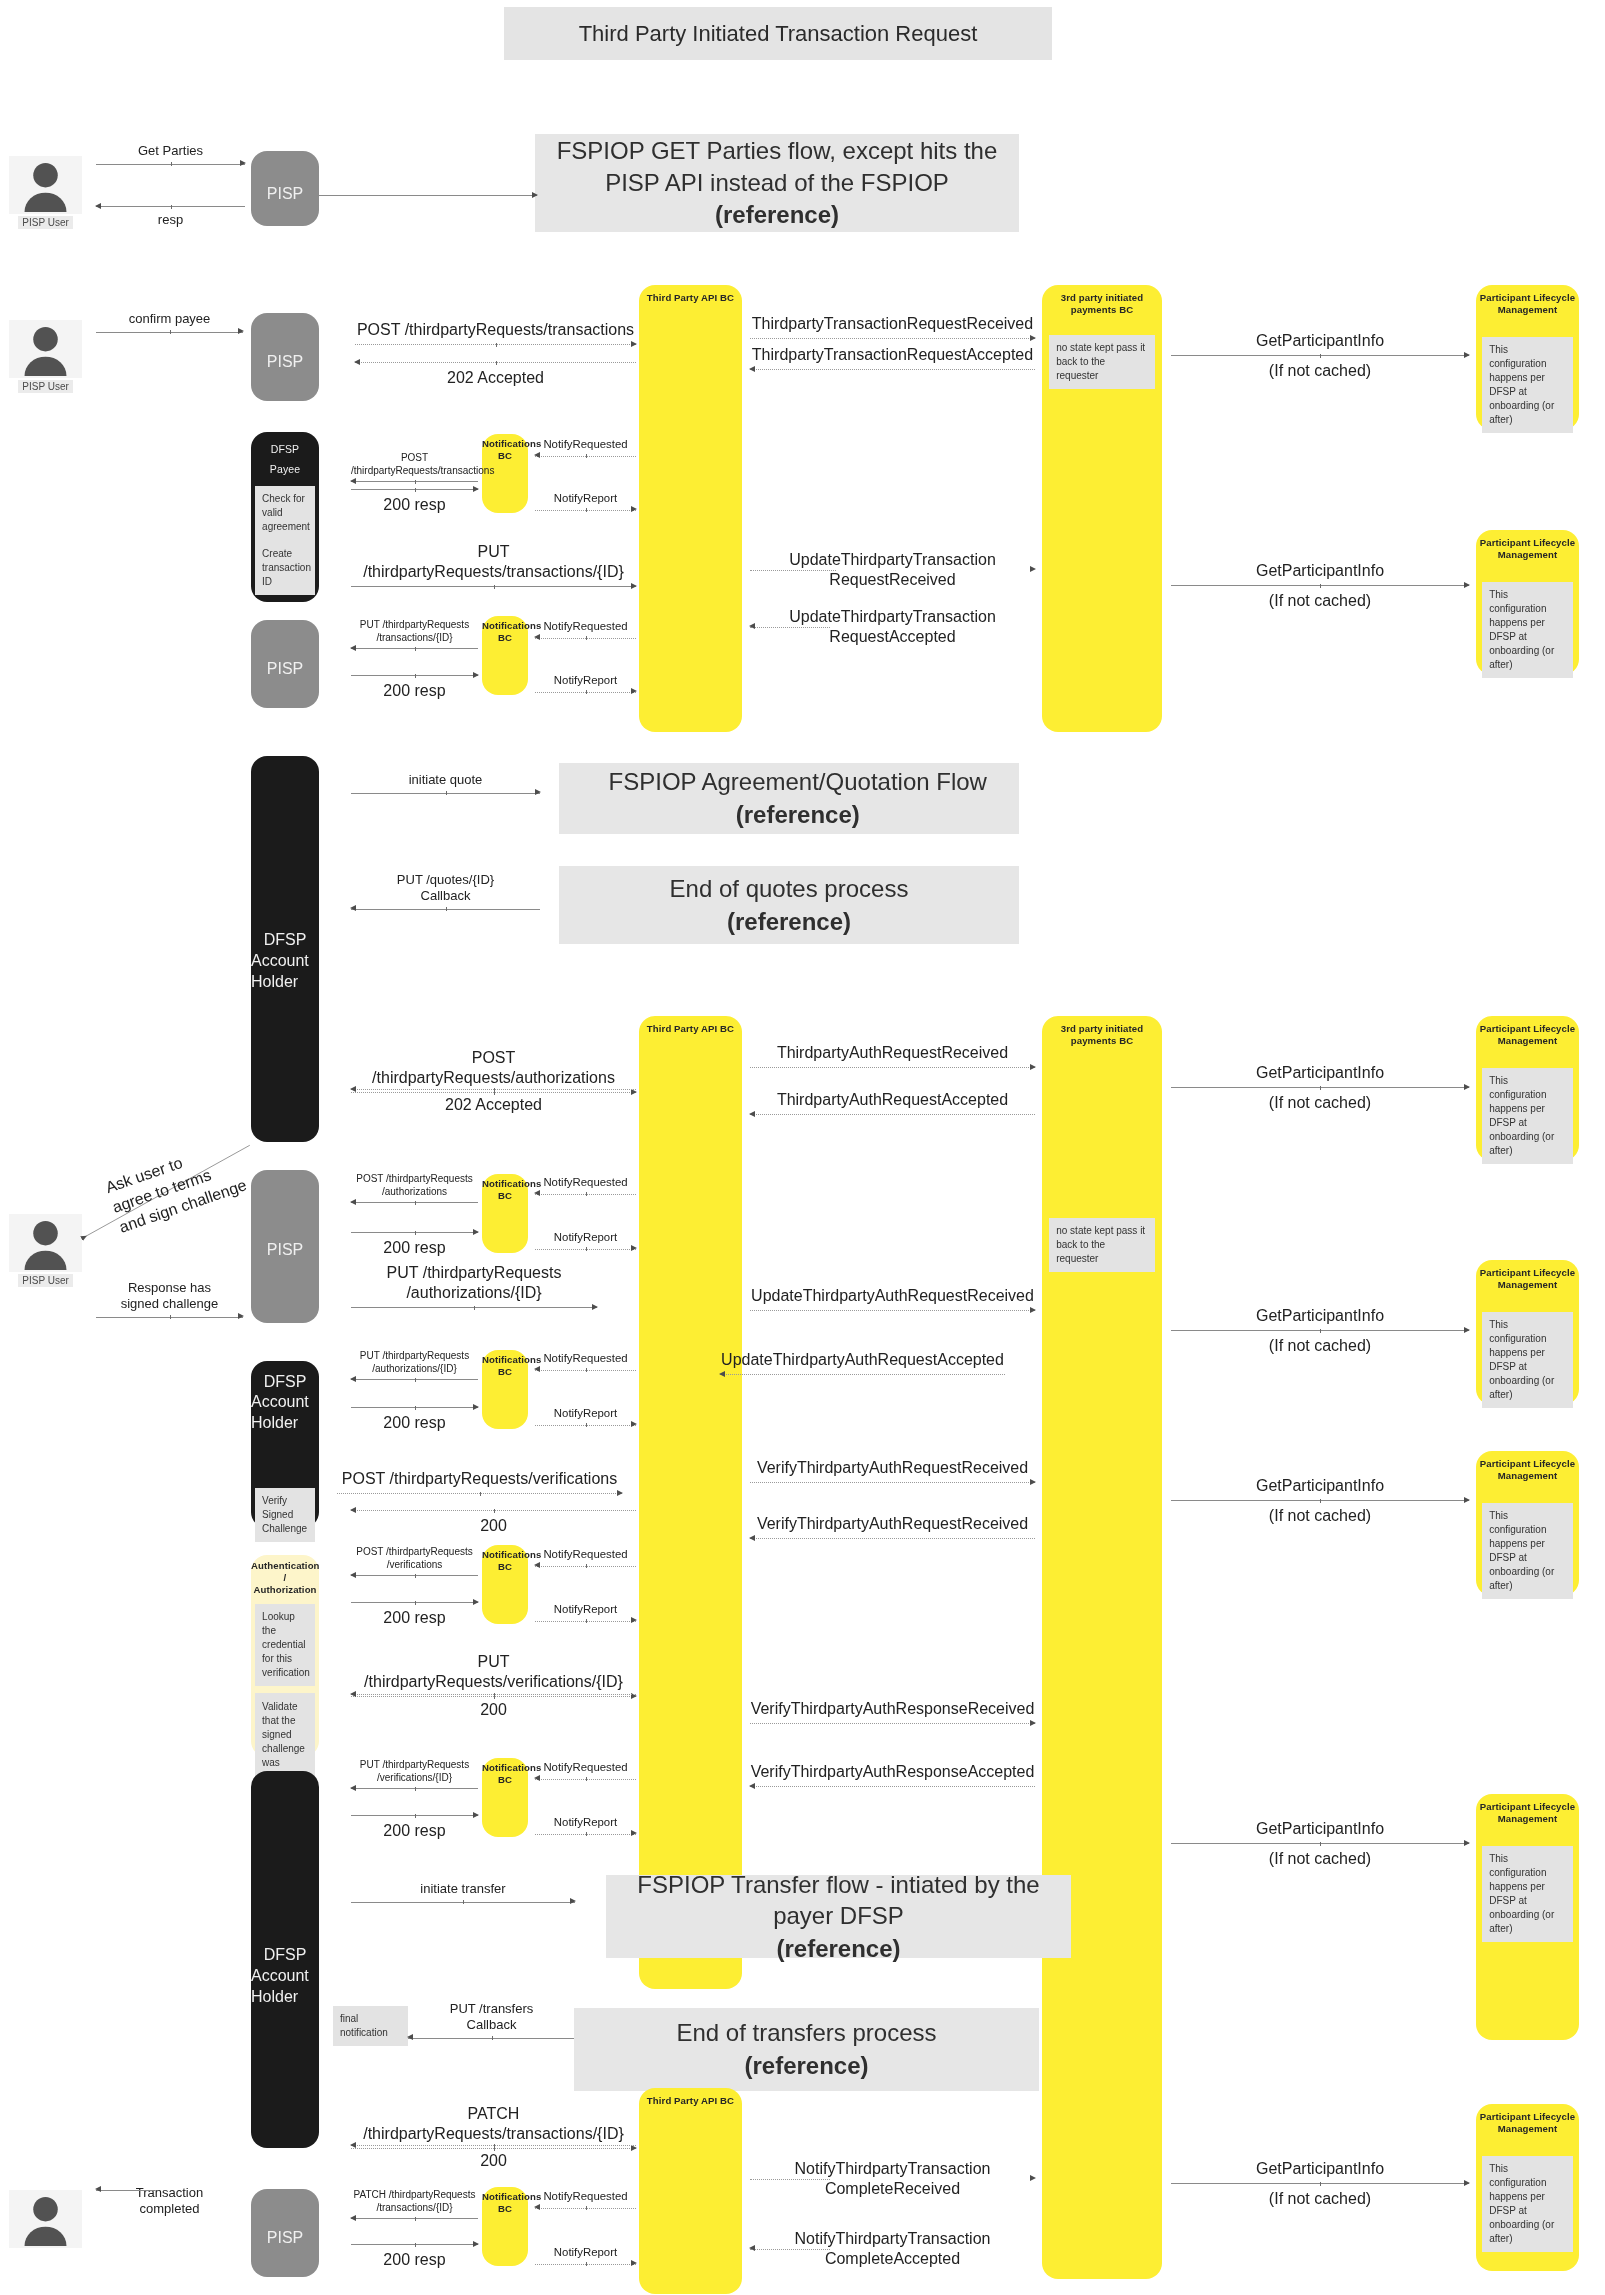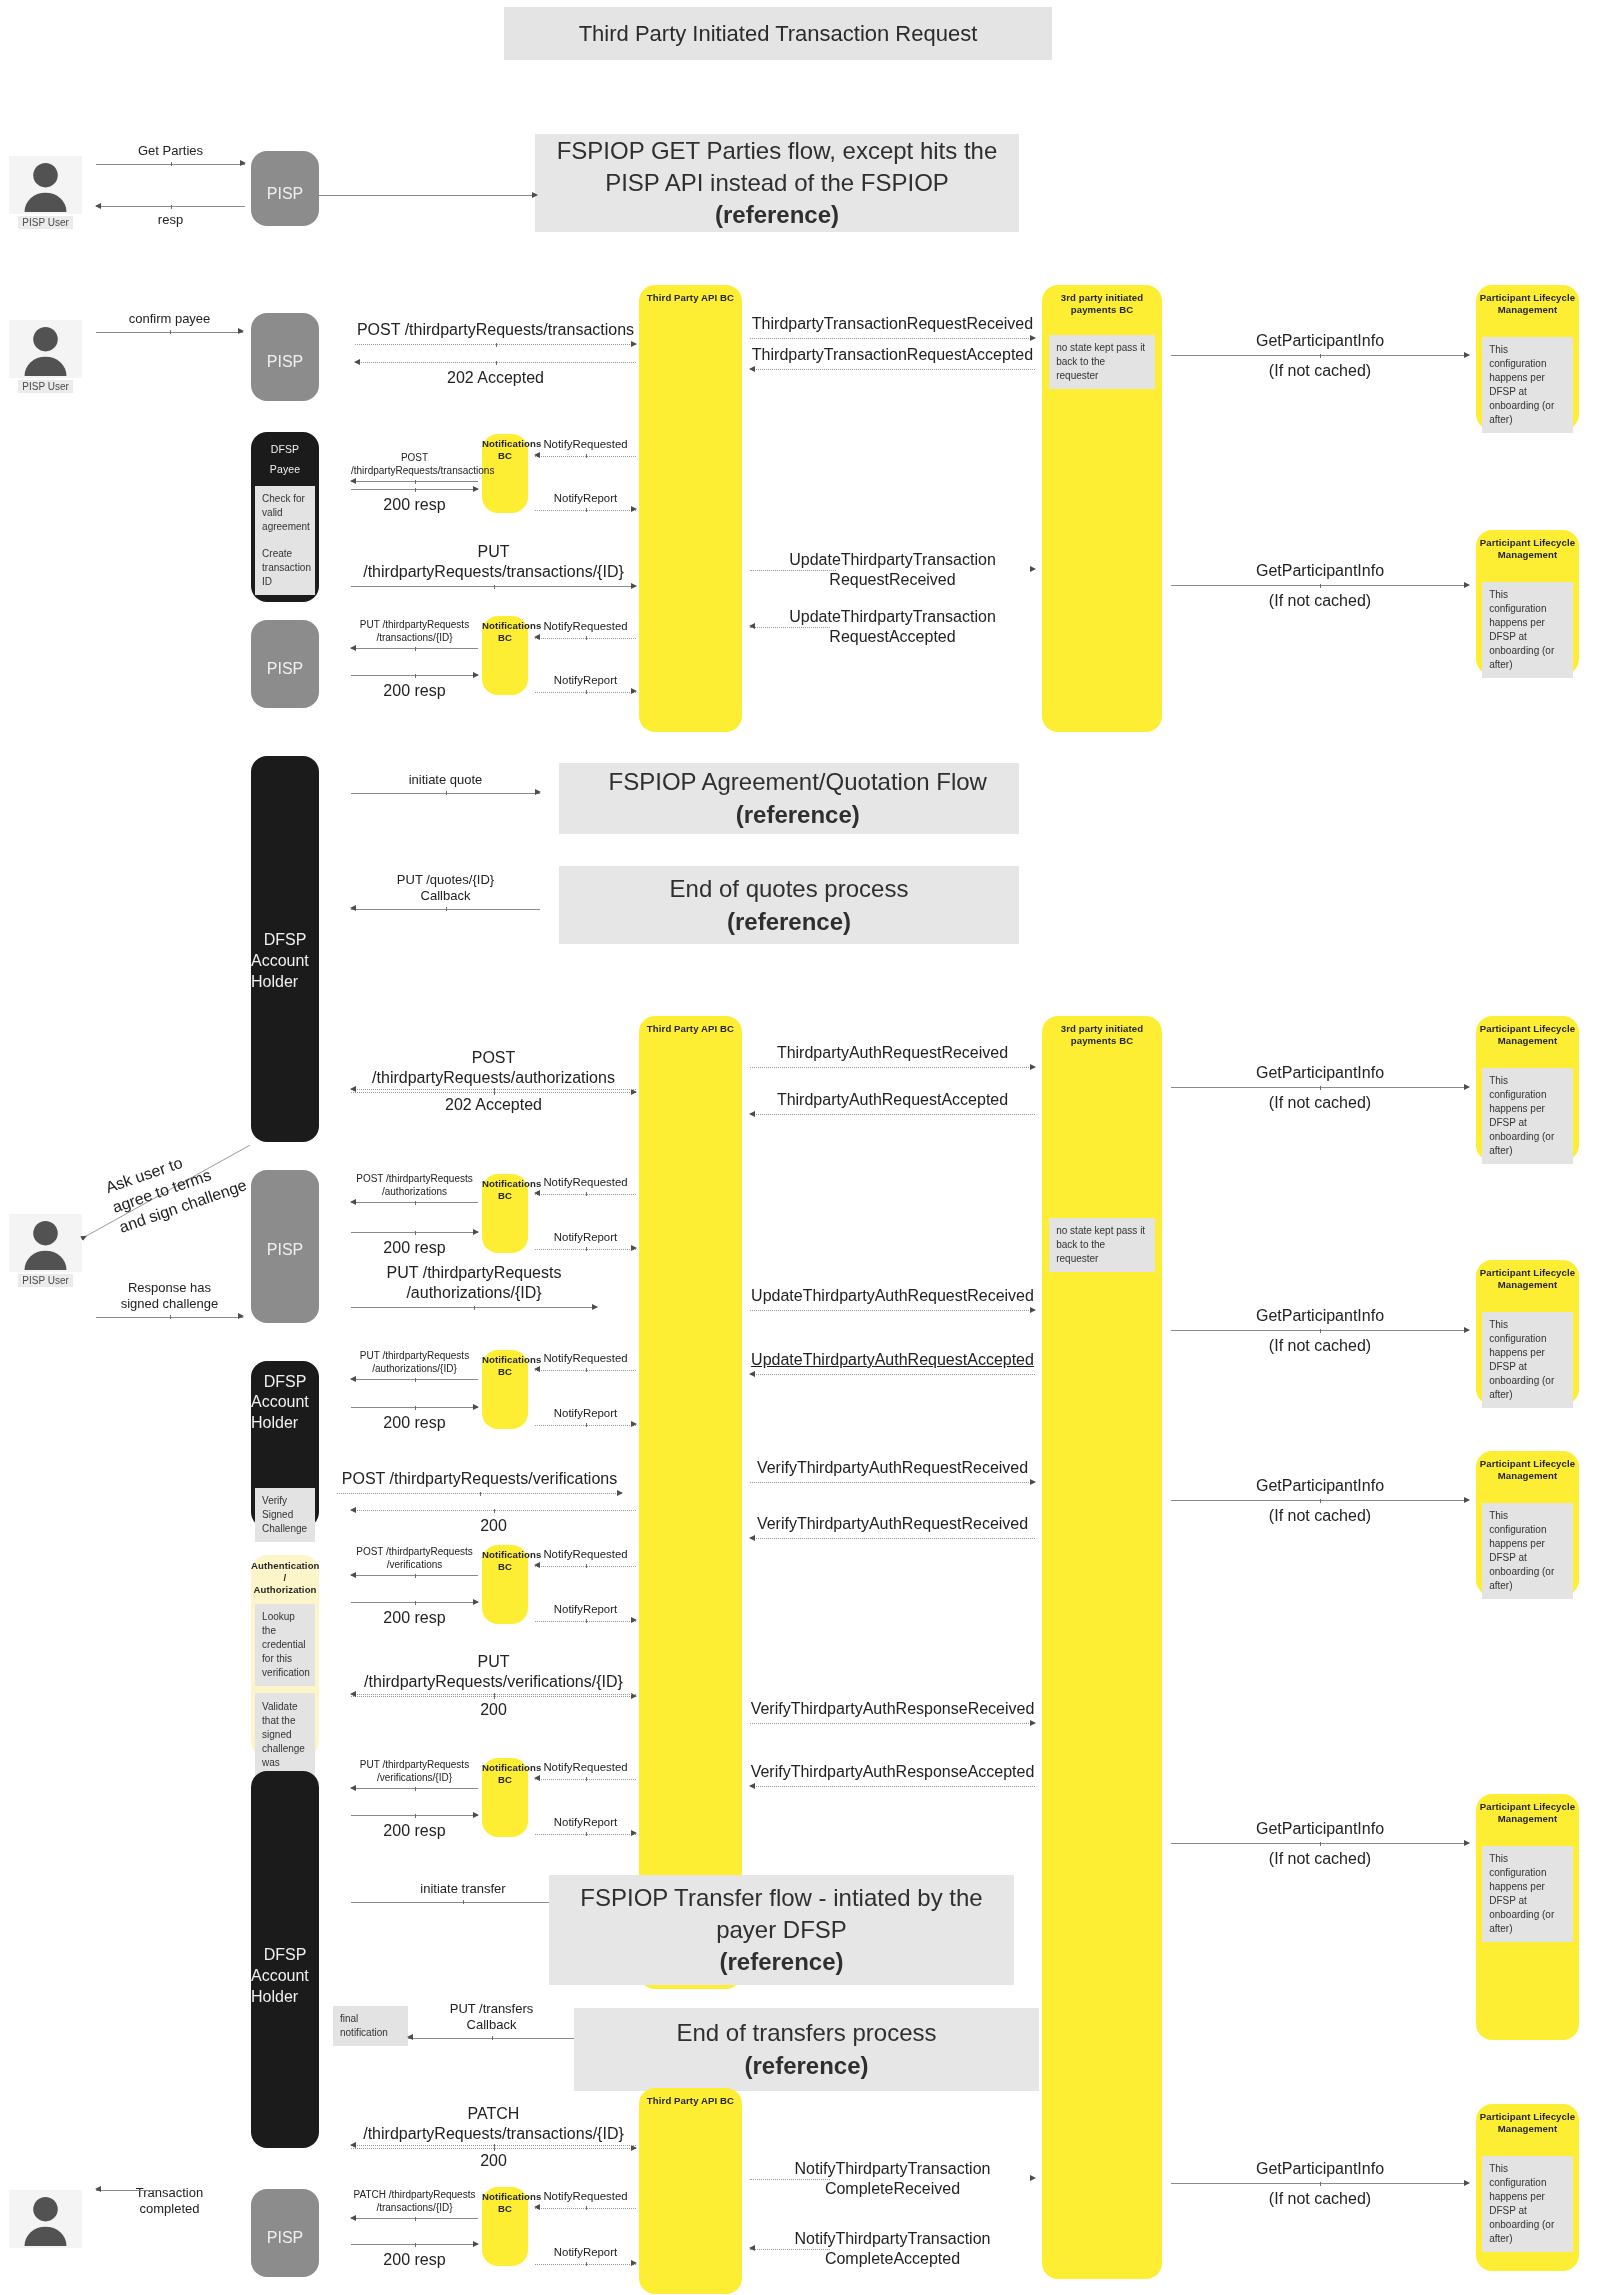--- a/index.html
+++ b/index.html
@@ -606,21 +606,21 @@
   </div>
   <div class="abs msg" style="left:535px; top:1406px; width:101px;">
     <div class="msg-label sm">NotifyReport</div>
     <div class="arrow-wrap">
       <div class="arrow-line dotted"></div>
         <div class="arrow-tick"></div>
         <div class="arrow-head right"></div>
     </div>
   </div>
 
-  <div class="abs msg" style="left:750px; top:1350px; width:285px;text-decoration:underline;">
+  <div class="abs msg" style="left:720px; top:1350px; width:285px;">
     <div class="msg-label">UpdateThirdpartyAuthRequestAccepted</div>
     <div class="arrow-wrap">
       <div class="arrow-line dotted"></div>
         <div class="arrow-head left"></div>
     </div>
   </div>
 
   <div class="abs msg" style="left:1171px; top:1306px; width:298px;">
     <div class="msg-label">GetParticipantInfo</div>
     <div class="arrow-wrap">
@@ -805,21 +805,21 @@
   </div>
 
   <div class="abs msg" style="left:351px; top:1881px; width:224px;">
     <div class="msg-label md">initiate transfer</div>
     <div class="arrow-wrap">
       <div class="arrow-line"></div>
         <div class="arrow-tick"></div>
         <div class="arrow-head right"></div>
     </div>
   </div>
-  <div class="abs refbox" style="left:549px; top:1875px; width:465px; height:110px;">
+  <div class="abs refbox" style="left:606px; top:1875px; width:465px; height:83px;">
     <div class="rl">FSPIOP Transfer flow - intiated by the payer DFSP</div>
     <div class="rb">(reference)</div>
   </div>
 
   <div class="abs note tiny" style="left:333px; top:2006px; width:75px;">final notification</div>
 
   <div class="abs msg" style="left:408px; top:2001px; width:167px;">
     <div class="msg-label md">PUT /transfers
 Callback</div>
     <div class="arrow-wrap">

